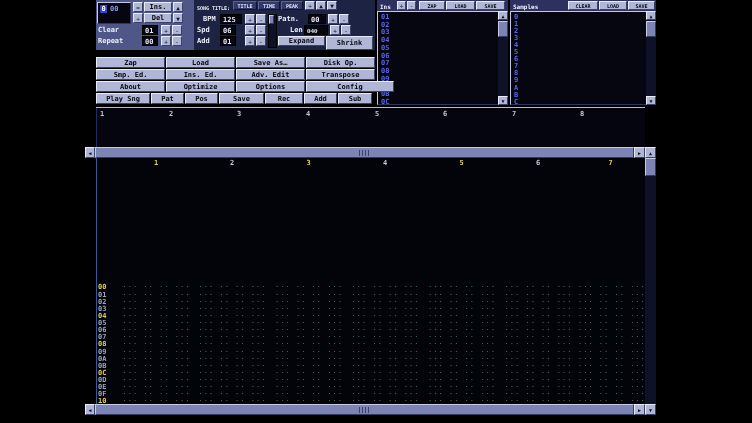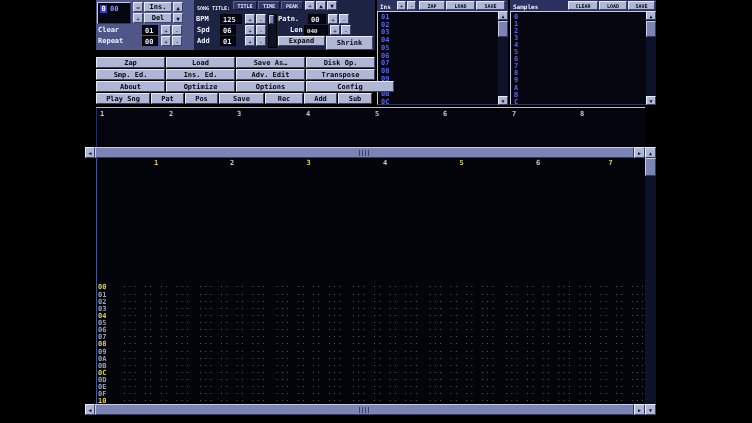--- a/index.html
+++ b/index.html
@@ -67,21 +67,21 @@
 
   <div class="panel" style="left:109px;top:0;width:181px;height:50px;background:#1d2342;">
     <span class="lb lb5" style="left:3px;top:4px;">SONG TITLE:</span>
     <div class="db" style="left:39px;top:1px;width:24px;height:9px;">TITLE</div>
     <div class="db" style="left:64px;top:1px;width:22px;height:9px;">TIME</div>
     <div class="db" style="left:87px;top:1px;width:22px;height:9px;">PEAK</div>
     <div class="tb" style="left:111px;top:1px;width:10px;height:9px;">+</div>
     <div class="tb" style="left:122px;top:1px;width:10px;height:9px;">▲</div>
     <div class="tb" style="left:133px;top:1px;width:10px;height:9px;">▼</div>
 
-    <span class="lb" style="left:2px;top:15px;">BPM</span>
+    <span class="lb" style="left:9px;top:15px;">BPM</span>
     <span class="val" style="left:26px;top:14px;width:22px;">125</span>
     <div class="tb" style="left:51px;top:14px;width:10px;height:10px;">+</div>
     <div class="tb" style="left:62px;top:14px;width:10px;height:10px;">-</div>
 
     <span class="lb" style="left:3px;top:26px;">Spd</span>
     <span class="val" style="left:26px;top:25px;width:16px;">06</span>
     <div class="tb" style="left:51px;top:25px;width:10px;height:10px;">+</div>
     <div class="tb" style="left:62px;top:25px;width:10px;height:10px;">-</div>
 
     <span class="lb" style="left:3px;top:37px;">Add</span>

